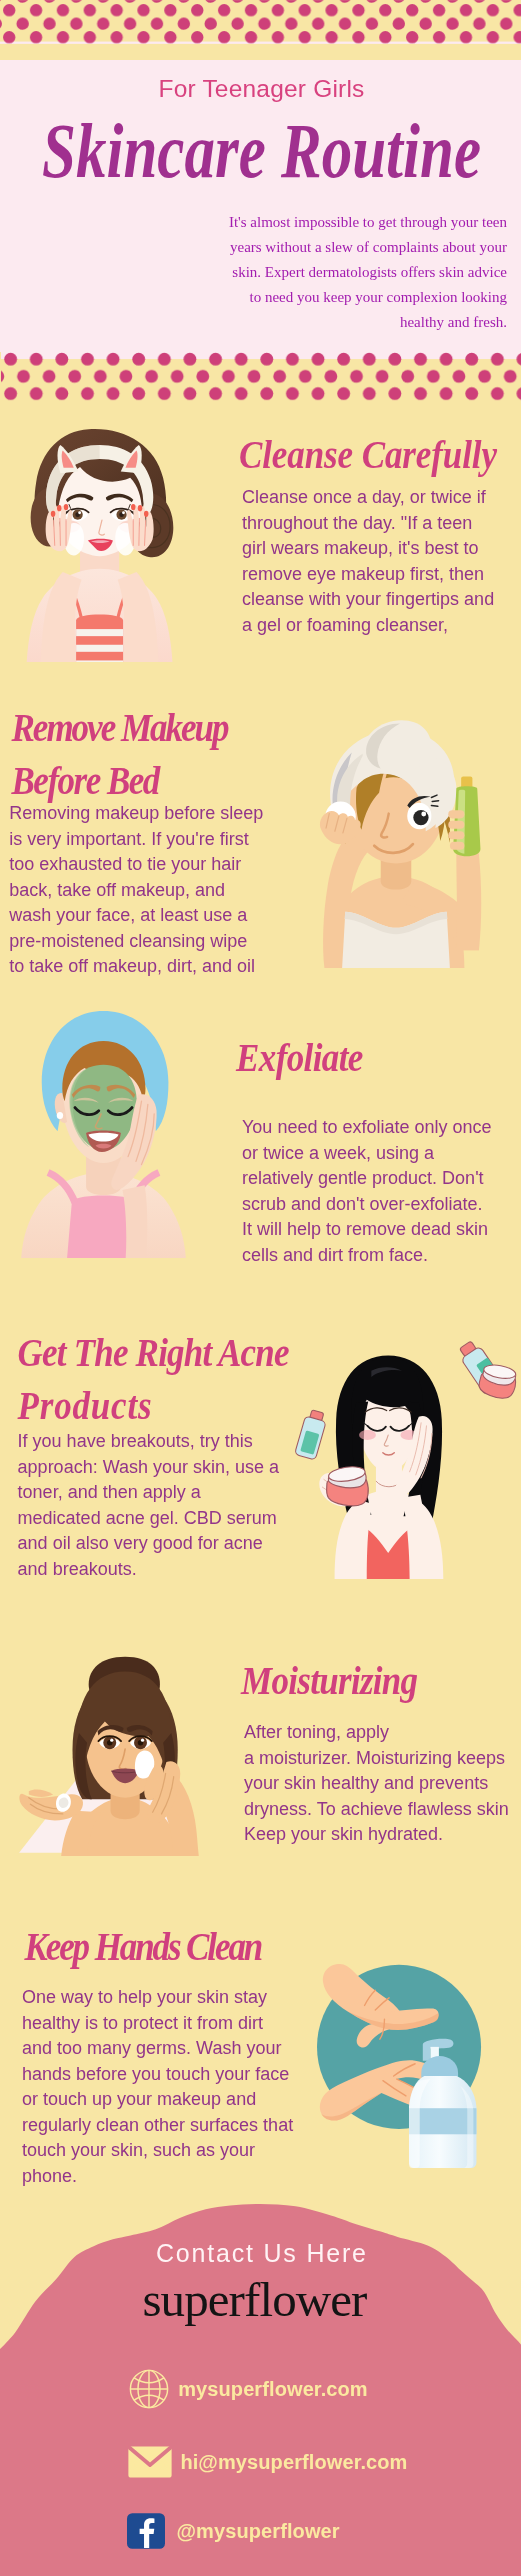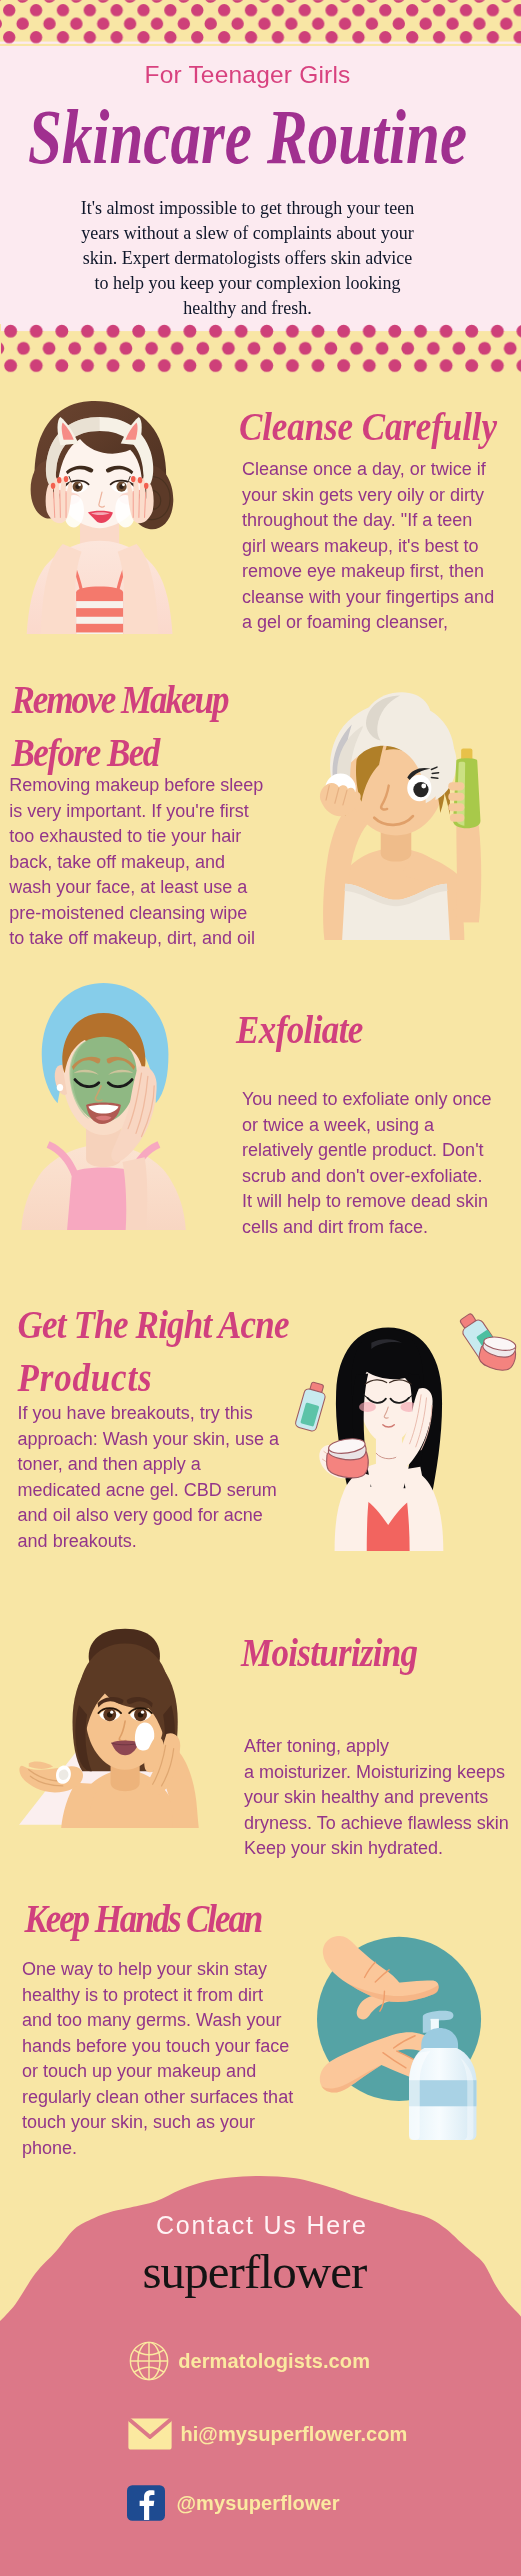--- a/index.html
+++ b/index.html
@@ -6,29 +6,29 @@
   html,body{margin:0;padding:0;background:#F8E6A5;}
   body{width:522px;font-family:"Liberation Sans",sans-serif;-webkit-font-smoothing:antialiased;}
   .page{width:522px;position:relative;overflow:hidden;background:#F8E6A5;}
 
   
   .dotband{width:522px;position:relative;background:#F8E6A5;overflow:hidden;}
   .dotband svg{display:block;}
 
   
   .header{background:#FCEAF0;padding:0;position:relative;}
-  .hwrap{width:491px;margin:2px;}
+  .hwrap{width:491px;margin:16px;}
   .eyebrow{font-family:"Liberation Sans",sans-serif;font-size:24.5px;color:#D8427F;
            text-align:center;letter-spacing:0.2px;padding-top:15.3px;font-weight:400;}
   .maintitle{font-family:"Liberation Serif",serif;font-style:italic;font-weight:700;
              font-size:61px;color:#A0308F;text-align:center;line-height:1;
              margin-top:17.6px;letter-spacing:0px;transform:scaleY(1.30);
              transform-origin:50% 50%;height:68px;}
-  .intro{font-family:"Liberation Serif",serif;font-size:18px;color:#0f172a;
-         text-align:center;line-height:25px;padding-top:21.5px;}
+  .intro{font-family:"Liberation Serif",serif;font-size:15px;color:#a21caf;
+         text-align:right;line-height:25px;padding-top:21.5px;}
 
   
   .body-wrap{position:relative;width:522px;background:#F8E6A5;}
   .sec{position:absolute;}
   .sec-head{font-family:"Liberation Serif",serif;font-style:italic;font-weight:700;
             font-size:35px;color:#D0407E;line-height:45px;letter-spacing:0px;
             transform:scaleY(1.16);transform-origin:0 0;}
   .sec-head div{white-space:nowrap;}
   .sec-body{font-family:"Liberation Sans",sans-serif;font-size:18px;color:#93358A;
             line-height:25.5px;}
@@ -84,21 +84,21 @@
   </div>
 
   <div class="header">
     <div class="hwrap">
     <div class="eyebrow">For Teenager Girls</div>
     <div class="maintitle">Skincare Routine</div>
     <div class="intro">
       <div>It's almost impossible to get through your teen</div>
       <div>years without a slew of complaints about your</div>
       <div>skin. Expert dermatologists offers skin advice</div>
-      <div>to help you keep your complexion looking</div>
+      <div>to need you keep your complexion looking</div>
       <div>healthy and fresh.</div>
     </div>
     </div>
     <div style="height:0.8px"></div>
   </div>
 
   <div class="dotband">
     <svg width="522" height="52" viewBox="0 0 680 68" xmlns="http://www.w3.org/2000/svg">
       <defs>
         <pattern id="dotsB" width="33.5" height="45" patternUnits="userSpaceOnUse">
@@ -549,21 +549,20 @@
  </g>
 </svg>
 </div>
 
     <div class="sec">
       <div class="sec-head" style="left:239px;top:24.5px;position:absolute;">
           <div style="letter-spacing:-0.1px;">Cleanse Carefully</div>
         </div>
       <div class="sec-body" style="left:242px;top:81px;position:absolute;">
           <div>Cleanse once a day, or twice if</div>
-          <div>your skin gets very oily or dirty</div>
           <div>throughout the day. "If a teen</div>
           <div>girl wears makeup, it's best to</div>
           <div>remove eye makeup first, then</div>
           <div>cleanse with your fingertips and</div>
           <div>a gel or foaming cleanser,</div>
         </div>
     </div>
     <div class="sec">
       <div class="sec-head" style="left:11.5px;top:298px;position:absolute;">
           <div style="letter-spacing:-2px;">Remove Makeup</div>
@@ -603,21 +602,21 @@
           <div>toner, and then apply a</div>
           <div>medicated acne gel. CBD serum</div>
           <div>and oil also very good for acne</div>
           <div>and breakouts.</div>
         </div>
     </div>
     <div class="sec">
       <div class="sec-head" style="left:241px;top:1251px;position:absolute;">
           <div style="letter-spacing:-0.7px;">Moisturizing</div>
         </div>
-      <div class="sec-body" style="left:244px;top:1358px;position:absolute;">
+      <div class="sec-body" style="left:244px;top:1316px;position:absolute;">
           <div>After toning, apply</div>
           <div>a moisturizer. Moisturizing keeps</div>
           <div>your skin healthy and prevents</div>
           <div>dryness. To achieve flawless skin</div>
           <div>Keep your skin hydrated.</div>
         </div>
     </div>
     <div class="sec">
       <div class="sec-head" style="left:24.5px;top:1517px;position:absolute;">
           <div style="letter-spacing:-2.1px;">Keep Hands Clean</div>
@@ -651,21 +650,21 @@
               <g fill="none" stroke="#FBE9A0" stroke-width="1.9">
                 <circle cx="26" cy="26" r="24.2"></circle>
                 <line x1="1.8" y1="26" x2="50.2" y2="26"></line>
                 <line x1="26" y1="1.8" x2="26" y2="50.2"></line>
                 <ellipse cx="26" cy="26" rx="14.3" ry="24.2"></ellipse>
                 <path d="M6.6 11.6 C13.4 16.0 19.5 17.9 26 17.9 C32.5 17.9 38.6 16.0 45.4 11.6"></path>
                 <path d="M6.6 40.4 C13.4 36.0 19.5 34.1 26 34.1 C32.5 34.1 38.6 36.0 45.4 40.4"></path>
               </g>
             </svg>
           </span>
-          <span class="lbl" style="margin-left:9.2px">dermatologists.com</span>
+          <span class="lbl" style="margin-left:9.2px">mysuperflower.com</span>
         </div>
 
         <div class="linkrow" style="left:128px;top:252px;">
           <span class="ic">
             <svg width="44" height="32" viewBox="0 0 58 42" xmlns="http://www.w3.org/2000/svg">
               <rect x="0.5" y="0.5" width="57" height="41" rx="3.5" fill="#FBE9A0"></rect>
               <path d="M2.5 2.5 L29 25 L55.5 2.5" fill="none" stroke="#DC7888" stroke-width="5" stroke-linejoin="round" stroke-linecap="round"></path>
             </svg>
           </span>
           <span class="lbl" style="margin-left:8.4px">hi@mysuperflower.com</span>

